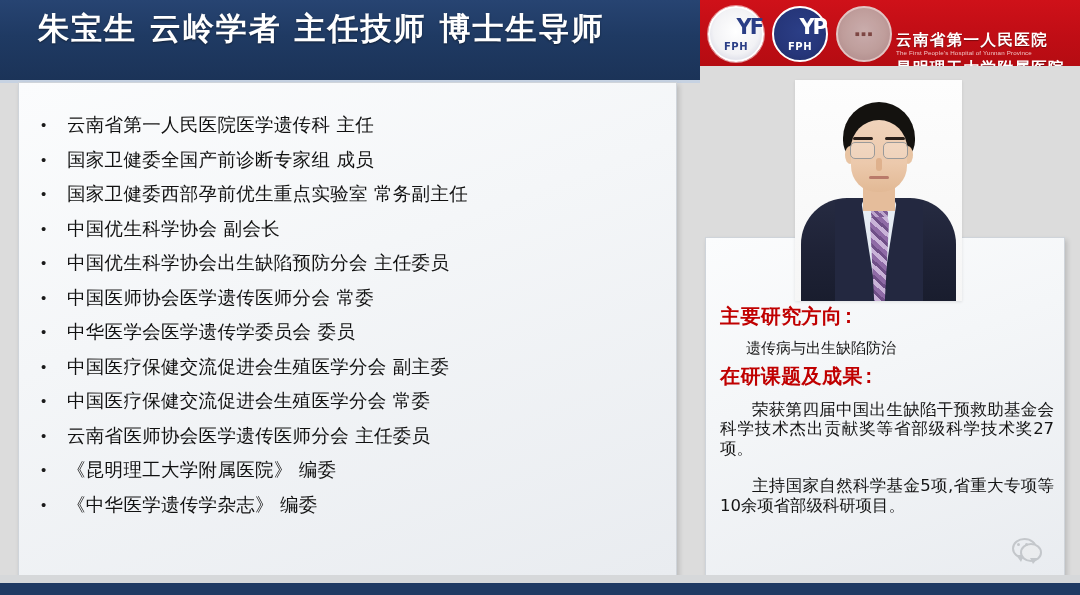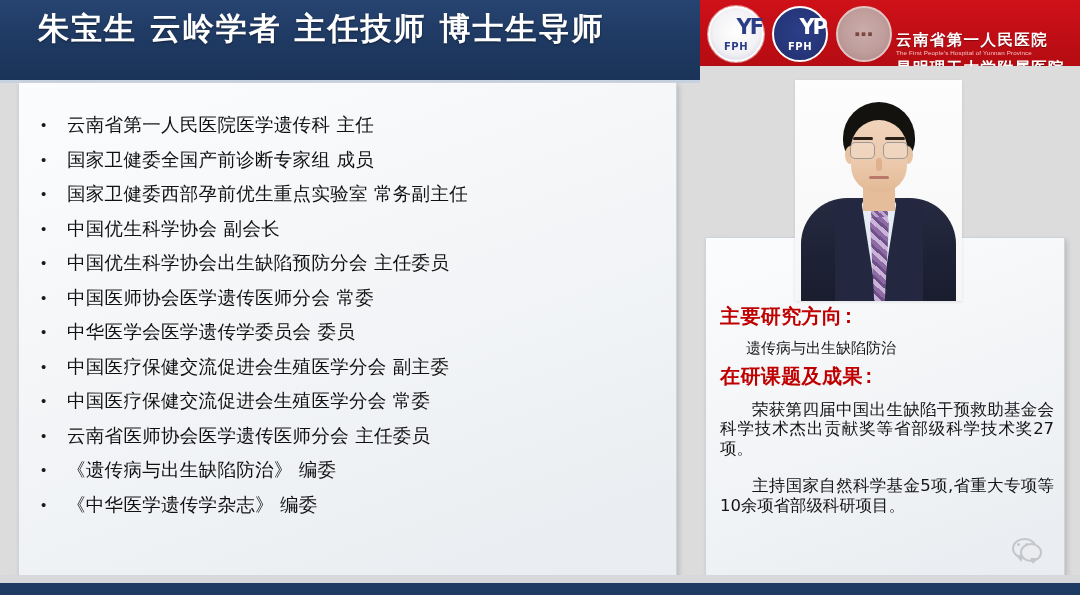--- a/index.html
+++ b/index.html
@@ -308,21 +308,21 @@
         <div class="bullet-row">
           <span class="bullet-dot">•</span>
           <span class="bullet-text">中国医疗保健交流促进会生殖医学分会 常委</span>
         </div>
         <div class="bullet-row">
           <span class="bullet-dot">•</span>
           <span class="bullet-text">云南省医师协会医学遗传医师分会 主任委员</span>
         </div>
         <div class="bullet-row">
           <span class="bullet-dot">•</span>
-          <span class="bullet-text">《遗传病与出生缺陷防治》 编委</span>
+          <span class="bullet-text">《昆明理工大学附属医院》 编委</span>
         </div>
         <div class="bullet-row">
           <span class="bullet-dot">•</span>
           <span class="bullet-text">《中华医学遗传学杂志》 编委</span>
         </div>
       </div>
   </div>
 
   <div class="photo">
     <div class="ph-suit"></div>

